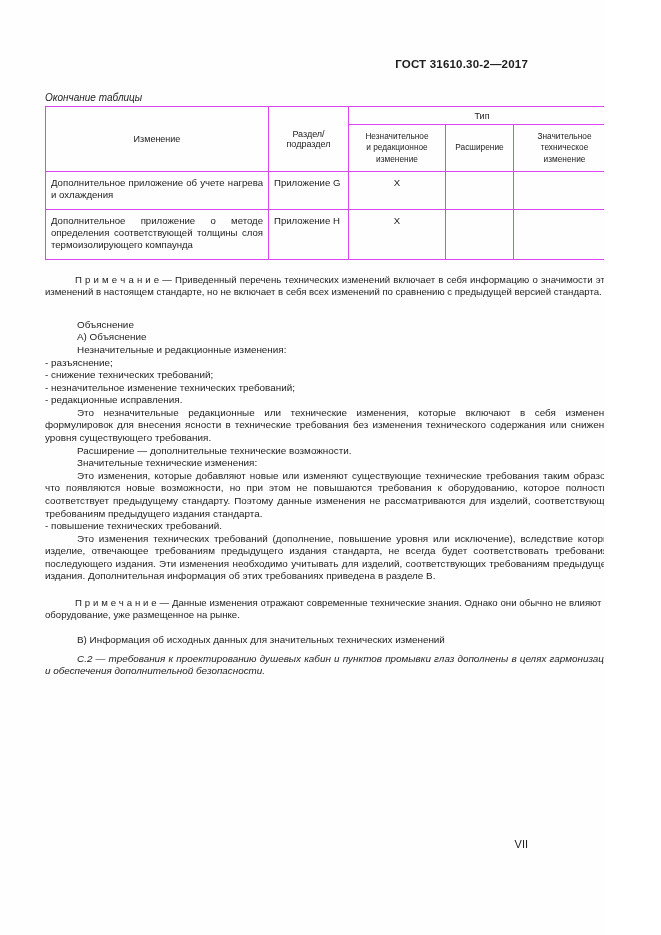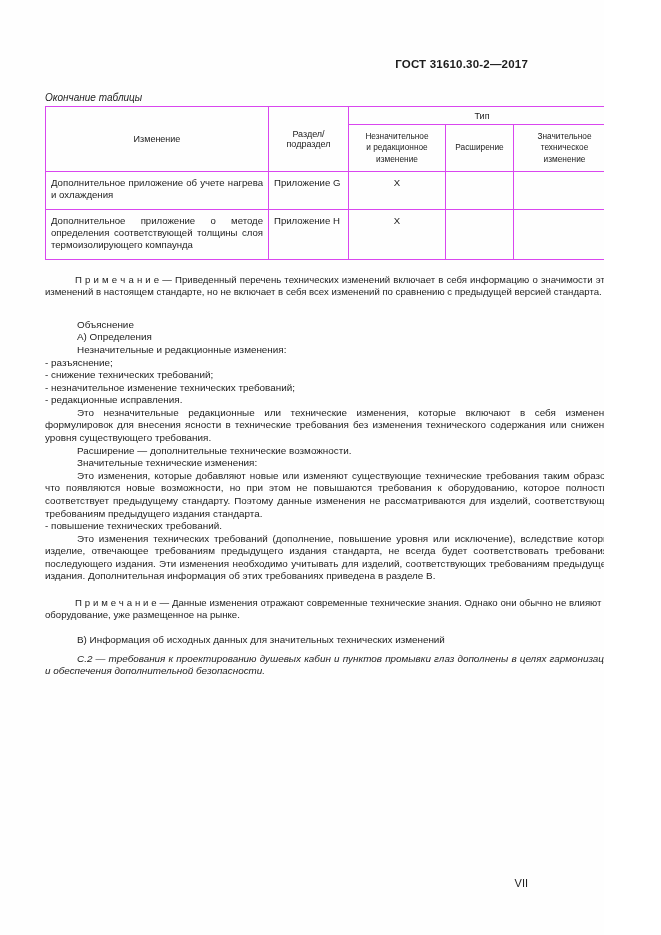--- a/index.html
+++ b/index.html
@@ -72,21 +72,21 @@
     line-height: 1.27;
     text-align: justify;
     width: 570px;
   }
   .expl p { text-indent: 32px; }
   .expl p.flush { text-indent: 0; }
   .b-section { margin-top: 12px; }
   .b-section p + p { margin-top: 6px; font-style: italic; }
   .page-number {
     position: absolute;
-    top: 877px;
+    top: 838px;
     right: 76px;
     font-size: 11px;
   }
 </style>
 </head>
 <body>
 
 <div class="page">
 
   <div class="doc-header">ГОСТ 31610.30-2—2017</div>
@@ -133,21 +133,21 @@
         <td class="cell-mark"></td>
         <td class="cell-mark"></td>
       </tr>
     </tbody>
   </table>
 
   <p class="note">П р и м е ч а н и е — Приведенный перечень технических изменений включает в себя информацию о значимости этих изменений в настоящем стандарте, но не включает в себя всех изменений по сравнению с предыдущей версией стандарта.</p>
 
   <div class="expl">
     <p>Объяснение</p>
-    <p>А) Определения</p>
+    <p>А) Объяснение</p>
     <p>Незначительные и редакционные изменения:</p>
     <p class="flush">- разъяснение;</p>
     <p class="flush">- снижение технических требований;</p>
     <p class="flush">- незначительное изменение технических требований;</p>
     <p class="flush">- редакционные исправления.</p>
     <p>Это незначительные редакционные или технические изменения, которые включают в себя изменения формулировок для внесения ясности в технические требования без изменения технического содержания или снижения уровня существующего требования.</p>
     <p>Расширение — дополнительные технические возможности.</p>
     <p>Значительные технические изменения:</p>
     <p>Это изменения, которые добавляют новые или изменяют существующие технические требования таким образом, что появляются новые возможности, но при этом не повышаются требования к оборудованию, которое полностью соответствует предыдущему стандарту. Поэтому данные изменения не рассматриваются для изделий, соответствующих требованиям предыдущего издания стандарта.</p>
     <p class="flush">- повышение технических требований.</p>

